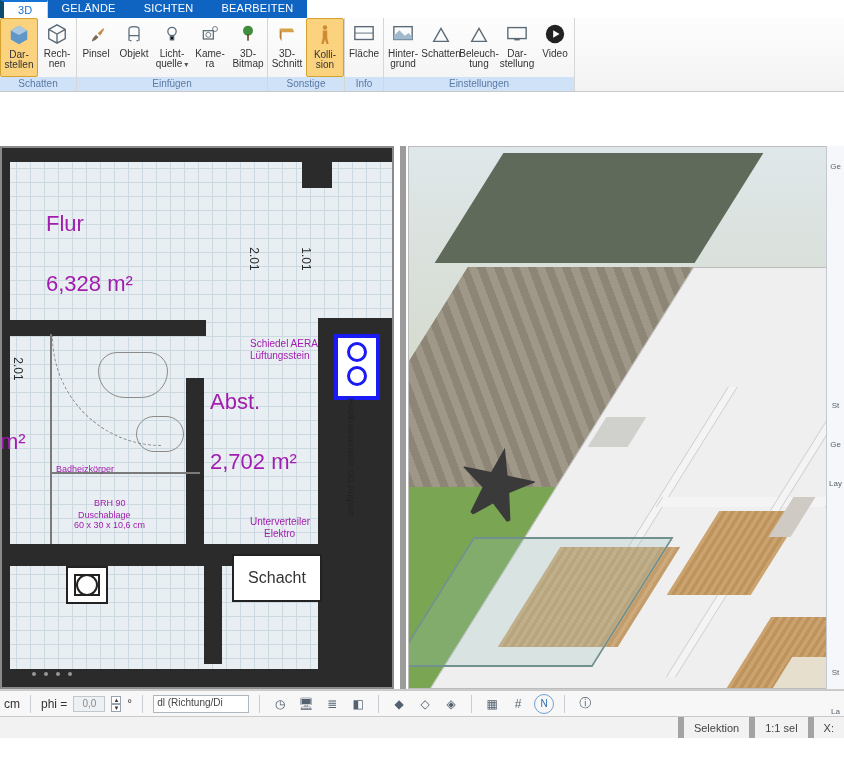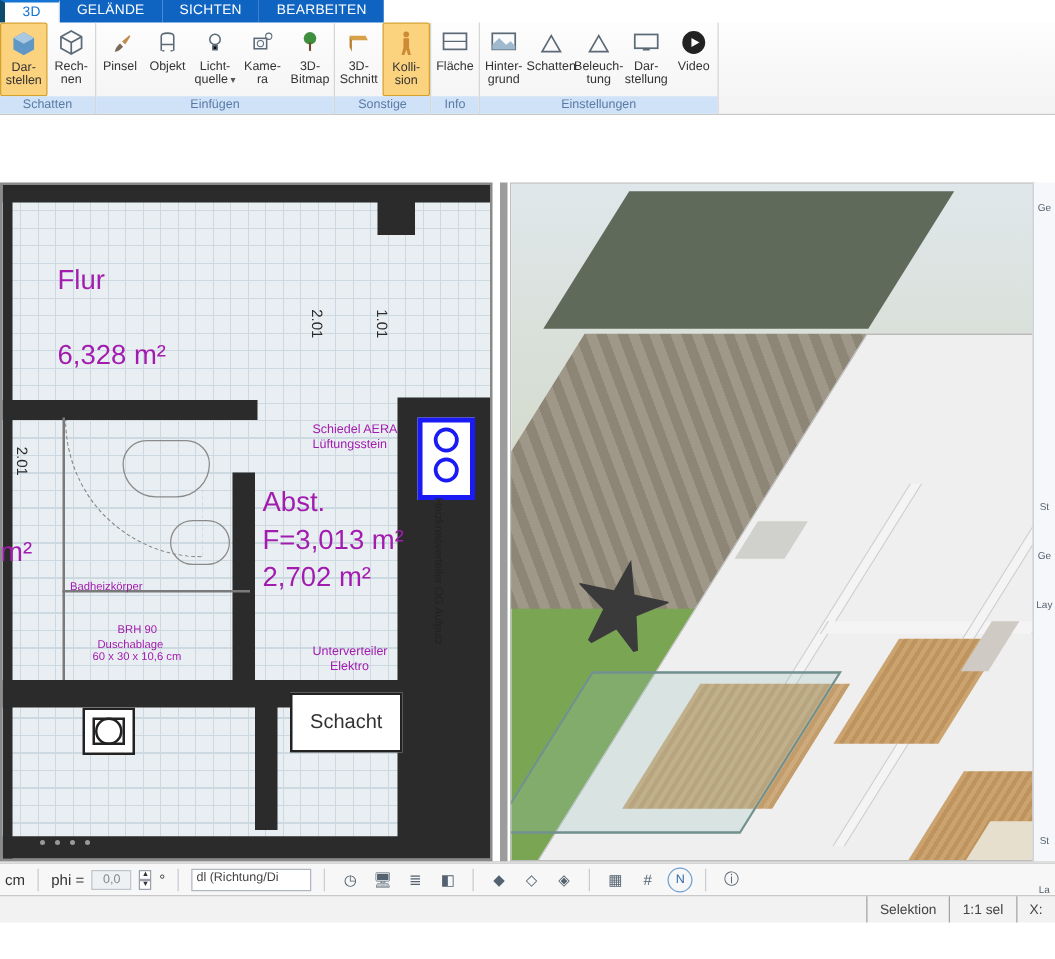--- a/index.html
+++ b/index.html
@@ -68,21 +68,21 @@
   .optbar .txt{font-size:12px;color:#333;}
   .optbar input{width:32px;height:16px;font-size:10px;text-align:center;border:1px solid #bfc7cc;background:#eef1f3;color:#888;}
   .spin{display:flex;flex-direction:column;}
   .spin span{width:10px;height:8px;border:1px solid #9aa3ac;font-size:6px;line-height:6px;text-align:center;background:#fff;cursor:pointer;}
   .sep{width:1px;height:18px;background:#c7cdd3;margin:0 4px;}
   .ob-btn{width:20px;height:20px;display:flex;align-items:center;justify-content:center;border:1px solid transparent;border-radius:2px;cursor:pointer;font-size:12px;color:#546270;}
   .dropdown-field{height:18px;min-width:96px;border:1px solid #aeb7bf;background:#fff;font-size:10px;padding:1px 3px;color:#444;white-space:nowrap;overflow:hidden;}
 
   
   .status{height:22px;background:#f2f2f2;border-top:1px solid #c9c9c9;display:flex;align-items:center;font-size:11px;color:#444;}
-  .status .cell{padding:0 10px;border-right:1px solid #a3a3a3;height:100%;display:flex;align-items:center;}
+  .status .cell{padding:0 10px;border-right:6px solid #a3a3a3;height:100%;display:flex;align-items:center;}
   .status .grow{flex:1;}
 </style>
 </head>
 <body>
 
 <div class="ribbon-tabs">
   <div class="ribbon-tab outline">3D</div>
   <div class="ribbon-tab solid">GELÄNDE</div>
   <div class="ribbon-tab solid">SICHTEN</div>
   <div class="ribbon-tab solid">BEARBEITEN</div>
@@ -305,21 +305,20 @@
           <span>Schacht</span>
         </div>
 
         <div class="mini-box" style="left:64px;top:418px;width:42px;height:38px;"></div>
         <div style="position:absolute;left:74px;top:426px;width:22px;height:22px;border:2px solid #222;border-radius:50%;"></div>
 
         <div class="room-lbl big" style="left:44px;top:62px;">Flur</div>
         <div class="room-lbl big" style="left:44px;top:122px;">6,328 m²</div>
 
         <div class="room-lbl big" style="left:208px;top:240px;">Abst.</div>
-        <div class="room-lbl big" style="left:208px;top:270px;">F=3,013 m²</div>
         <div class="room-lbl big" style="left:208px;top:300px;">2,702 m²</div>
 
         <div class="room-lbl big" style="left:-2px;top:280px;">m²</div>
 
         <div class="room-lbl small" style="left:248px;top:190px;">Schiedel AERA</div>
         <div class="room-lbl small" style="left:248px;top:202px;">Lüftungsstein</div>
 
         <div class="room-lbl small" style="left:248px;top:368px;">Unterverteiler</div>
         <div class="room-lbl small" style="left:262px;top:380px;">Elektro</div>
 

